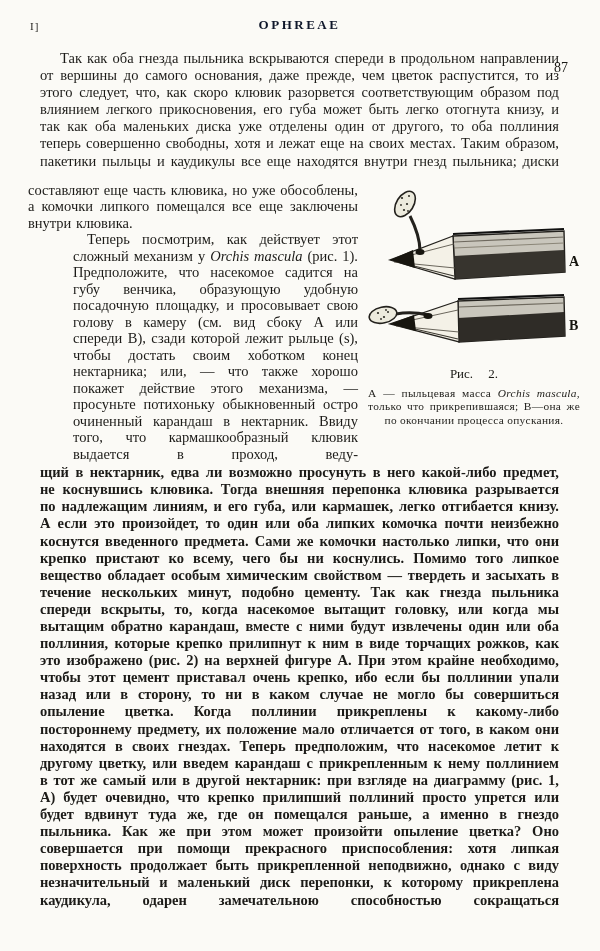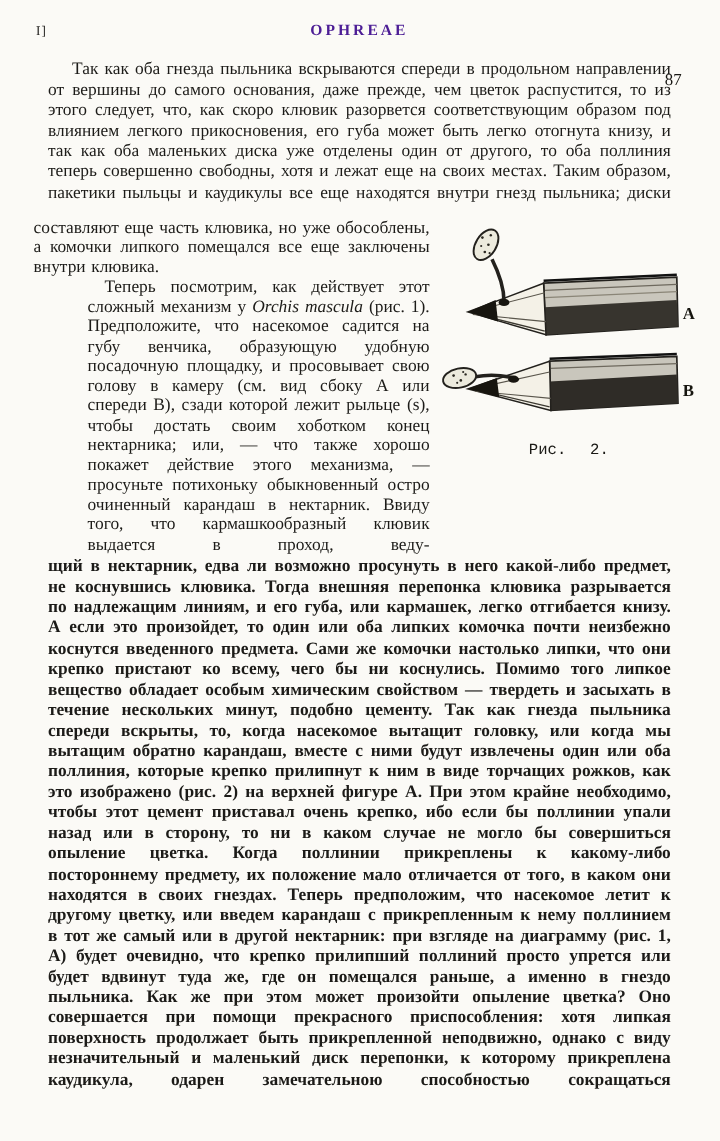--- a/index.html
+++ b/index.html
@@ -25,21 +25,21 @@
     margin-bottom: 14px;
   }
   .sig-mark {
     position: absolute; left: 2px; top: 6px;
     font-size: 11px; letter-spacing: 1px; color: #201f1c;
   }
   .running-title {
     position: absolute; left: 0; right: 0; top: 3px;
     text-align: center;
     font-size: 13px; font-weight: 700; letter-spacing: 2.5px;
-    color: #4c1d95;
+    color: #0f172a;
   }
   .page-number {
     position: absolute; right: 3px; top: 0;
     font-size: 14px; color: #1a1915; margin-top: 46px;
   }
   
   .bodytext { font-size: 14.5px; }
   .p-full {
     text-align: justify;
     line-height: 17.1px;
@@ -65,21 +65,20 @@
     flex: 1 1 auto;
     margin-left: 10px;
     padding-top: 2px;
     text-align: center;
   }
   .fig-caption-title {
     font-size: 13px;
     margin-top: 6px;
     word-spacing: 12px;
     color: #1a1915;
-    font-family: Liberation Mono, monospace;
   }
   .fig-caption {
     margin-top: 5px;
     font-size: 11.4px;
     line-height: 13.7px;
     text-align: justify;
     text-align-last: center;
     letter-spacing: 0.3px;
     color: #201f1b;
   }
@@ -165,18 +164,19 @@
                 <circle cx="13" cy="135" r="0.9" fill="#2a2821"></circle>
               <circle cx="18" cy="126" r="0.9" fill="#2a2821"></circle>
               <ellipse cx="60" cy="132" rx="4.5" ry="3" fill="#17150f"></ellipse>
             </g>
             <text x="201" y="146" class="fig-label">B</text>
           </g>
         </svg>
 
         <div class="fig-caption-title">Рис. 2.</div>
 
+        <div class="fig-caption"><span>А — пыльцевая масса </span><span class="italic">Orchis mascula</span><span>, только что прикрепившаяся; В—она же по окончании процесса опускания.</span></div>
       </div>
     </div>
 
     <p class="p-full last-justify mt">щий в нектарник, едва ли возможно просунуть в него какой-либо предмет, не коснувшись клювика. Тогда внешняя перепонка клювика разрывается по надлежащим линиям, и его губа, или кармашек, легко отгибается книзу. А если это произойдет, то один или оба липких комочка почти неизбежно коснутся введенного предмета. Сами же комочки настолько липки, что они крепко пристают ко всему, чего бы ни коснулись. Помимо того липкое вещество обладает особым химическим свойством — твердеть и засыхать в течение нескольких минут, подобно цементу. Так как гнезда пыльника спереди вскрыты, то, когда насекомое вытащит головку, или когда мы вытащим обратно карандаш, вместе с ними будут извлечены один или оба поллиния, которые крепко прилипнут к ним в виде торчащих рожков, как это изображено (рис. 2) на верхней фигуре А. При этом крайне необходимо, чтобы этот цемент приставал очень крепко, ибо если бы поллинии упали назад или в сторону, то ни в каком случае не могло бы совершиться опыление цветка. Когда поллинии прикреплены к какому-либо постороннему предмету, их положение мало отличается от того, в каком они находятся в своих гнездах. Теперь предположим, что насекомое летит к другому цветку, или введем карандаш с прикрепленным к нему поллинием в тот же самый или в другой нектарник: при взгляде на диаграмму (рис. 1, А) будет очевидно, что крепко прилипший поллиний просто упрется или будет вдвинут туда же, где он помещался раньше, а именно в гнездо пыльника. Как же при этом может произойти опыление цветка? Оно совершается при помощи прекрасного приспособления: хотя липкая поверхность продолжает быть прикрепленной неподвижно, однако с виду незначительный и маленький диск перепонки, к которому прикреплена каудикула, одарен замечательною способностью сокращаться</p>
   </div>
 </div>
 
 </body></html>

